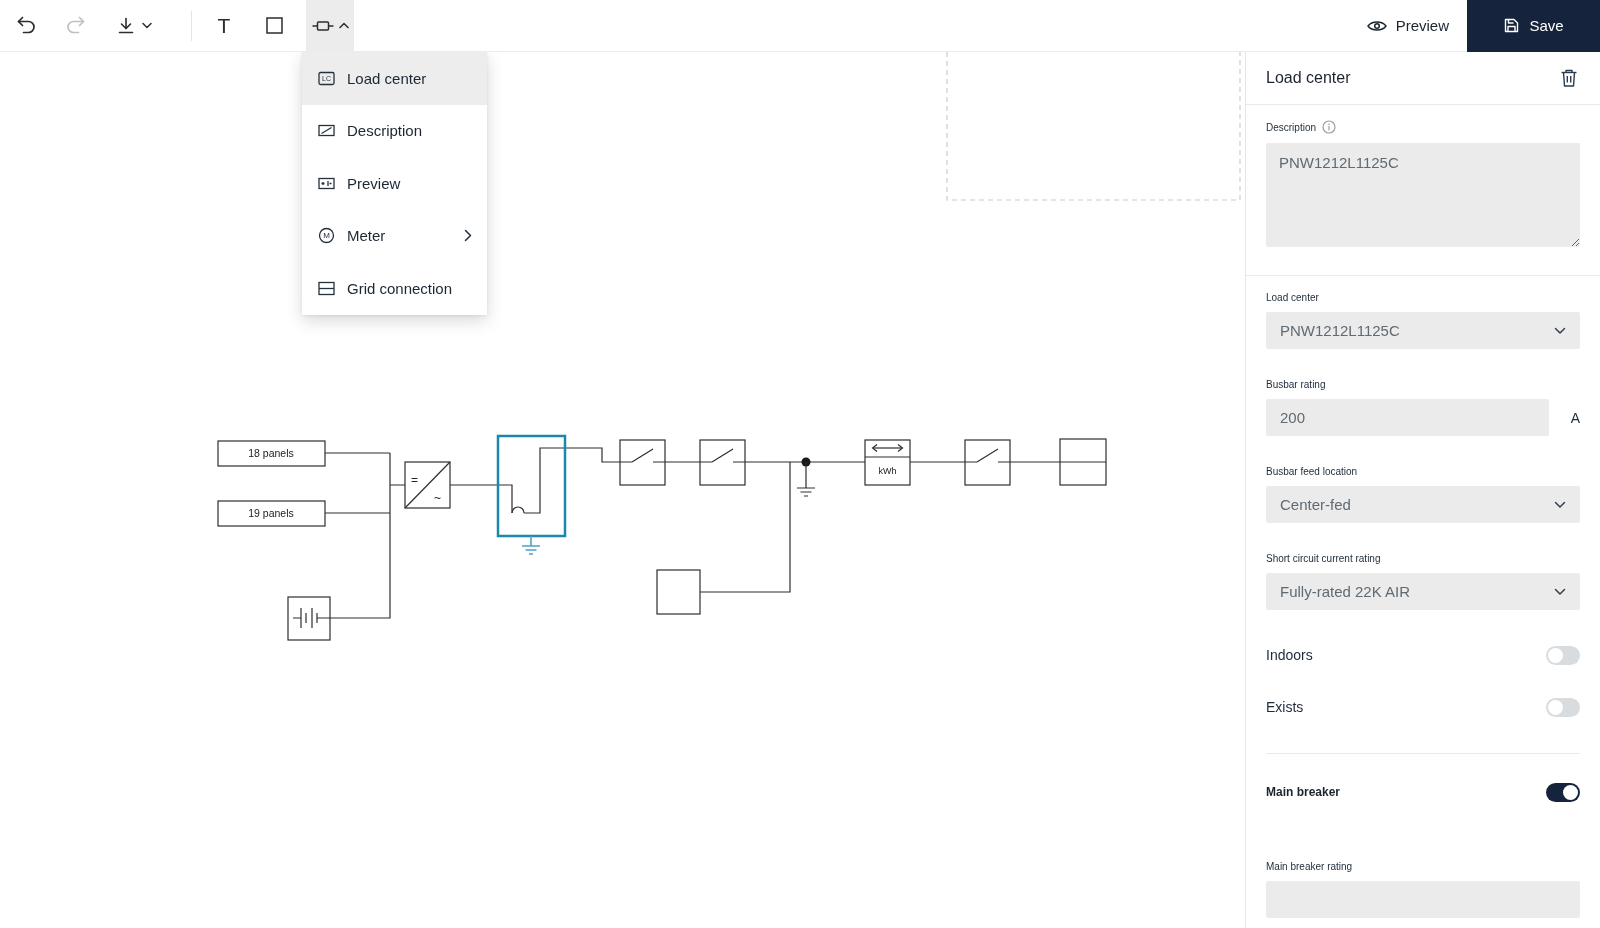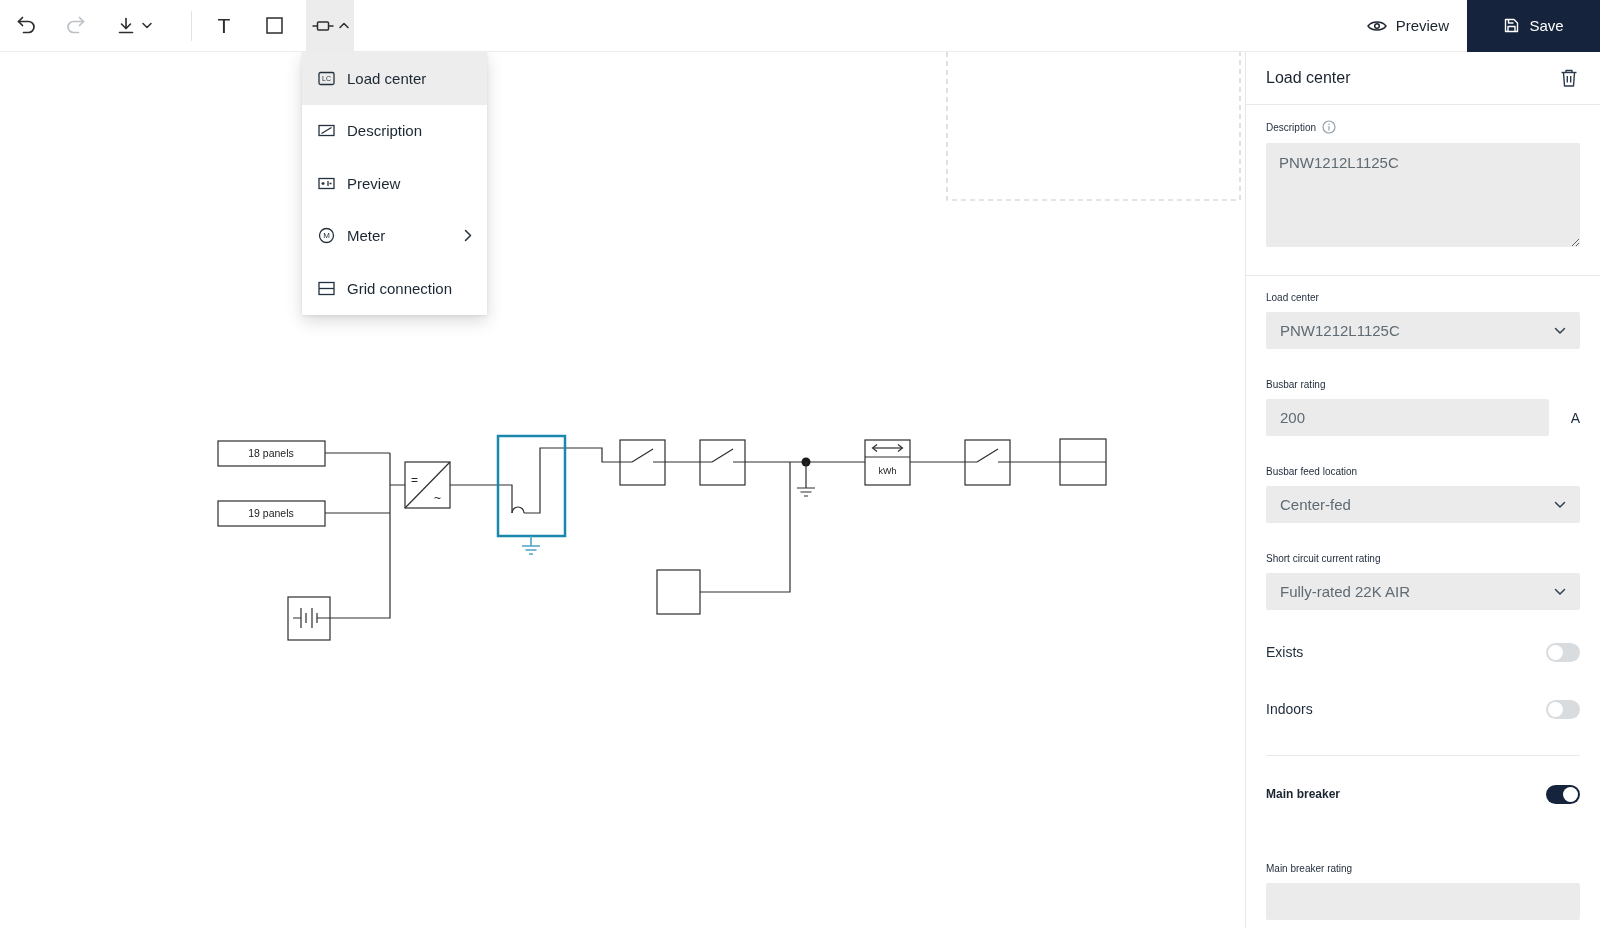--- a/index.html
+++ b/index.html
@@ -342,27 +342,27 @@
       <div class="group">
         <span class="f-label">Short circuit current rating</span>
         <div class="sel">
           <span>Fully-rated 22K AIR</span>
           <svg width="12" height="8" viewBox="0 0 12 8" fill="none" stroke="#33404d" stroke-width="1.5" stroke-linecap="round" stroke-linejoin="round">
               <path d="M1.5 1.5 L6 6 L10.5 1.5"></path>
             </svg>
         </div>
       </div>
 
+      <div class="toggle-row">
+        <span class="f-label">Indoors</span>
+        <div class="toggle" data-state="off"></div>
+      </div>
+
       <div class="toggle-row first">
         <span class="f-label">Exists</span>
-        <div class="toggle" data-state="off"></div>
-      </div>
-
-      <div class="toggle-row">
-        <span class="f-label">Indoors</span>
         <div class="toggle" data-state="off"></div>
       </div>
 
       <div class="section-divider"></div>
     </section>
 
     <section class="mb-section">
       <div class="toggle-row">
         <span class="mb-label">Main breaker</span>
         <div class="toggle" data-state="on"></div>

